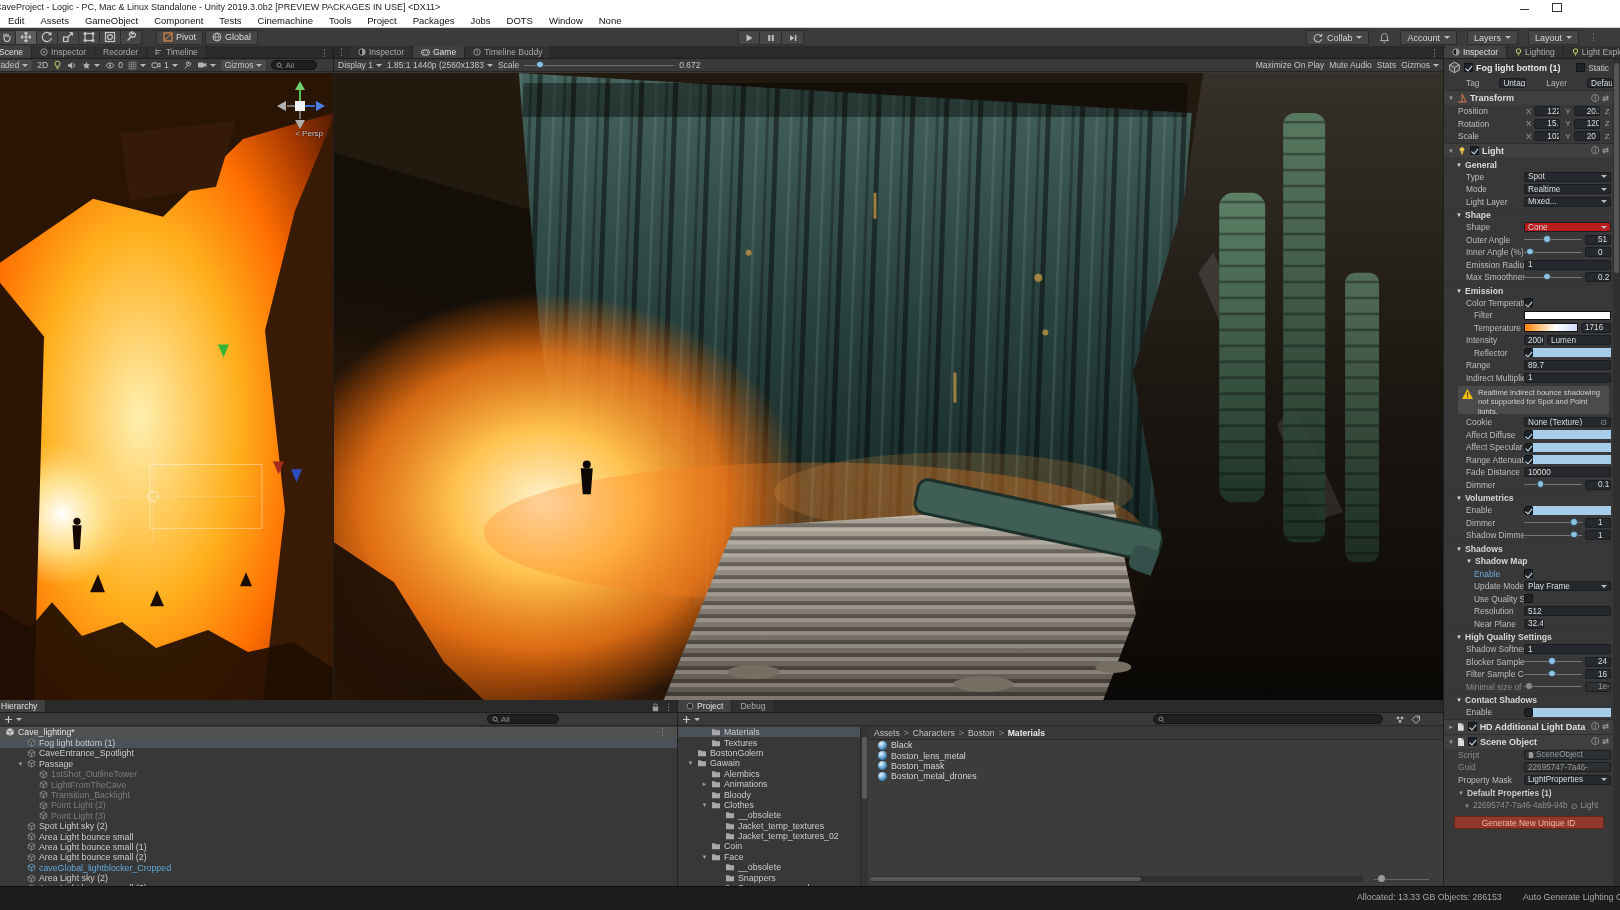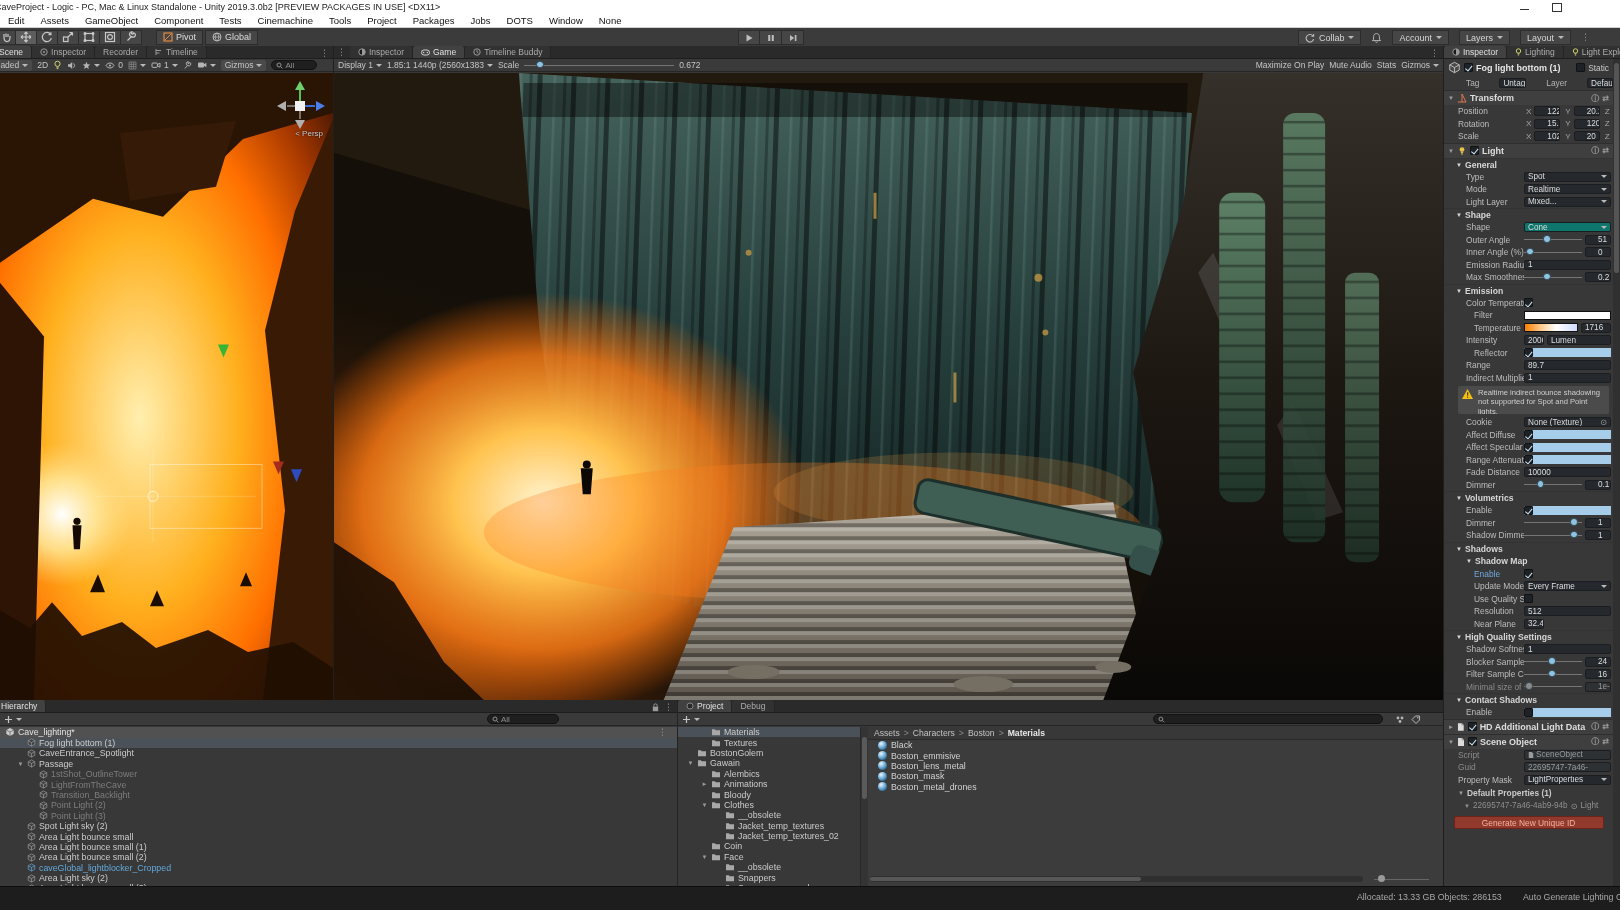--- a/index.html
+++ b/index.html
@@ -27,21 +27,21 @@
              background:#464646; border:1px solid #2c2c2c; border-left:none; }
   .toolbtn:first-child { border-left:1px solid #2c2c2c; margin-left:-7px; }
   .toolbtn.active { background:#5d5d5d; }
   .toolbtn svg { stroke:#c8c8c8; fill:none; stroke-width:1.2; }
   .tb-label-btn { display:flex; align-items:center; gap:3px; background:#464646; border:1px solid #2c2c2c;
                   height:15px; padding:0 6px; font-size:9px; color:#ddd; margin-left:2px; }
   .playgrp { position:absolute; left:738px; top:2px; display:flex; }
   .playbtn { width:22px; height:15px; background:#464646; border:1px solid #2c2c2c; border-left:none;
              display:flex; align-items:center; justify-content:center; }
   .playbtn:first-child { border-left:1px solid #2c2c2c; }
-  .rightgrp { position:absolute; right:30px; top:2px; display:flex; align-items:center; gap:10px; }
+  .rightgrp { position:absolute; right:22px; top:2px; display:flex; align-items:center; gap:10px; }
   .ddbtn { display:flex; align-items:center; gap:4px; font-size:9px; color:#d6d6d6; background:#464646;
            border:1px solid #2c2c2c; height:15px; padding:0 6px; }
   .car { width:0; height:0; border-left:3px solid transparent; border-right:3px solid transparent;
          border-top:3.5px solid #b9b9b9; display:inline-block; }
   .kebab { color:#9a9a9a; font-size:9px; line-height:1; }
 
   
   .panel { position:absolute; background:#383838; }
   .tabbar { height:13px; background:#2a2a2a; display:flex; align-items:flex-end; border-bottom:1px solid #1e1e1e; }
   .tab { height:12px; display:flex; align-items:center; gap:3px; padding:0 8px; font-size:8.5px;
@@ -121,21 +121,21 @@
   .irow { display:flex; align-items:center; height:12.5px; padding-left:14px; font-size:8.4px; color:#bdbdbd; }
   .irow.ind1 { padding-left:22px; }
   .irow.ind2 { padding-left:30px; }
   .ilabel { width:66px; flex:none; overflow:hidden; white-space:nowrap; }
   .irow.ind1 .ilabel { width:58px; }
   .irow.ind2 .ilabel { width:50px; }
   .ival { flex:1; display:flex; align-items:center; gap:3px; overflow:hidden; margin-right:2px; }
   .fld { background:#25292d; border:1px solid #1b1e21; border-radius:2px; height:10px; font-size:8.2px;
          color:#dcdcdc; display:flex; align-items:center; padding:0 3px; white-space:nowrap; overflow:hidden; }
   .fld.grow { flex:1; }
-  .fld.hl { background:#0f766e; }
+  .fld.hl { background:#b91c1c; }
   .fld .car { margin-left:auto; }
   .w26 { width:26px; flex:none;padding-left:12px; } .w30 { width:30px; flex:none; } .w40 { width:20px; flex:none; }
   .ax { font-size:8px; color:#a5a5a5; margin-left:2px; }
   .chk { width:9px; height:9px; background:#1e2226; border:1px solid #101316; border-radius:1px;
          position:relative; flex:none; }
   .chk.on::after { content:""; position:absolute; left:2.2px; top:0.4px; width:2.6px; height:5.5px;
                    border:solid #cfe8f5; border-width:0 1.4px 1.4px 0; transform:rotate(40deg); }
   .bluebar { flex:1; height:9px; background:#a6cde9; display:flex; align-items:center; }
   .slider { flex:1; height:10px; position:relative; min-width:28px; }
   .slider::before { content:""; position:absolute; left:0; right:0; top:4.5px; border-top:1px solid #757575; }
@@ -943,24 +943,20 @@
             <span class="crumb">Materials</span>
           </div>
         <div>
 
             <div class="asset-row">
               <span class="sphere"></span>
               <span>Black</span>
             </div>
 
 
-            <div class="asset-row">
-              <span class="sphere"></span>
-              <span>Boston_emmisive</span>
-            </div>
 
             <div class="asset-row">
               <span class="sphere"></span>
               <span>Boston_lens_metal</span>
             </div>
 
             <div class="asset-row">
               <span class="sphere"></span>
               <span>Boston_mask</span>
             </div>
@@ -1314,21 +1310,21 @@
       <div class="irow ind2">
           <span class="ilabel" style="color:#6fa8dc">Enable</span>
           <span class="ival">
             <span class="chk on"></span>
           </span>
         </div>
       <div class="irow ind2">
           <span class="ilabel">Update Mode</span>
           <span class="ival">
             <span class="fld grow">
-              <span>Every Frame</span>
+              <span>Play Frame</span>
               <span class="car"></span>
             </span>
           </span>
         </div>
       <div class="irow ind2">
           <span class="ilabel">Use Quality Settings</span>
           <span class="ival">
             <span class="chk"></span>
           </span>
         </div>

